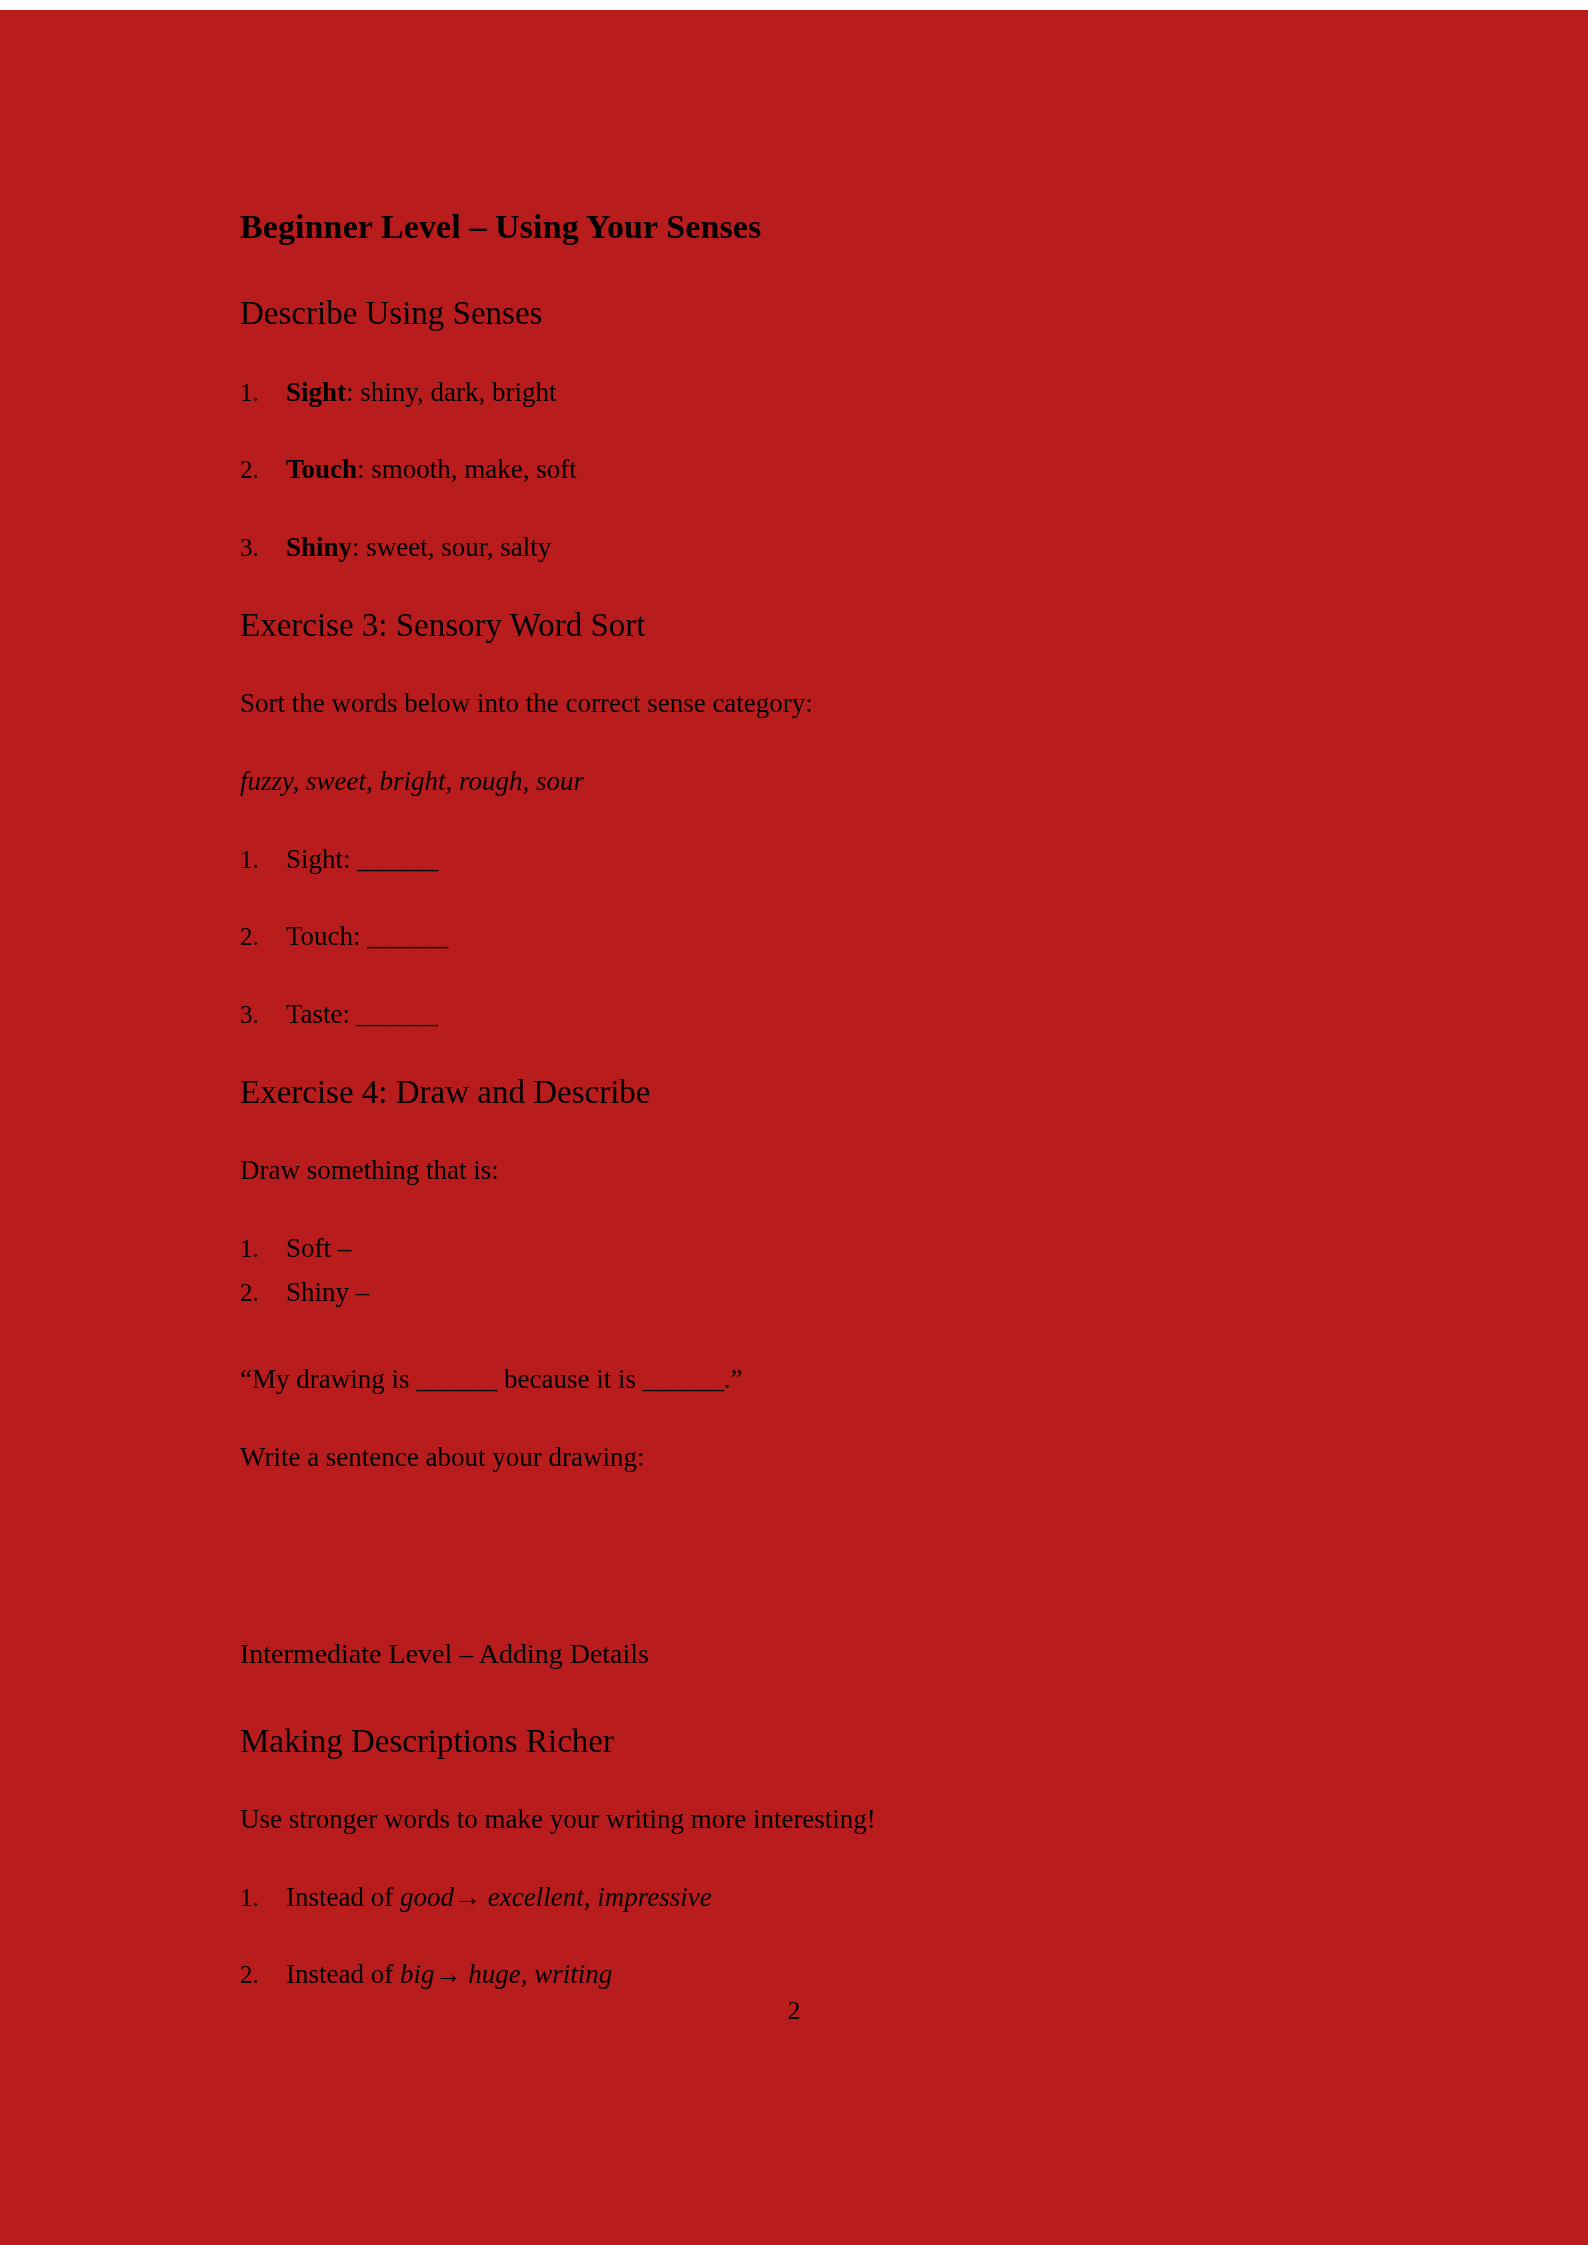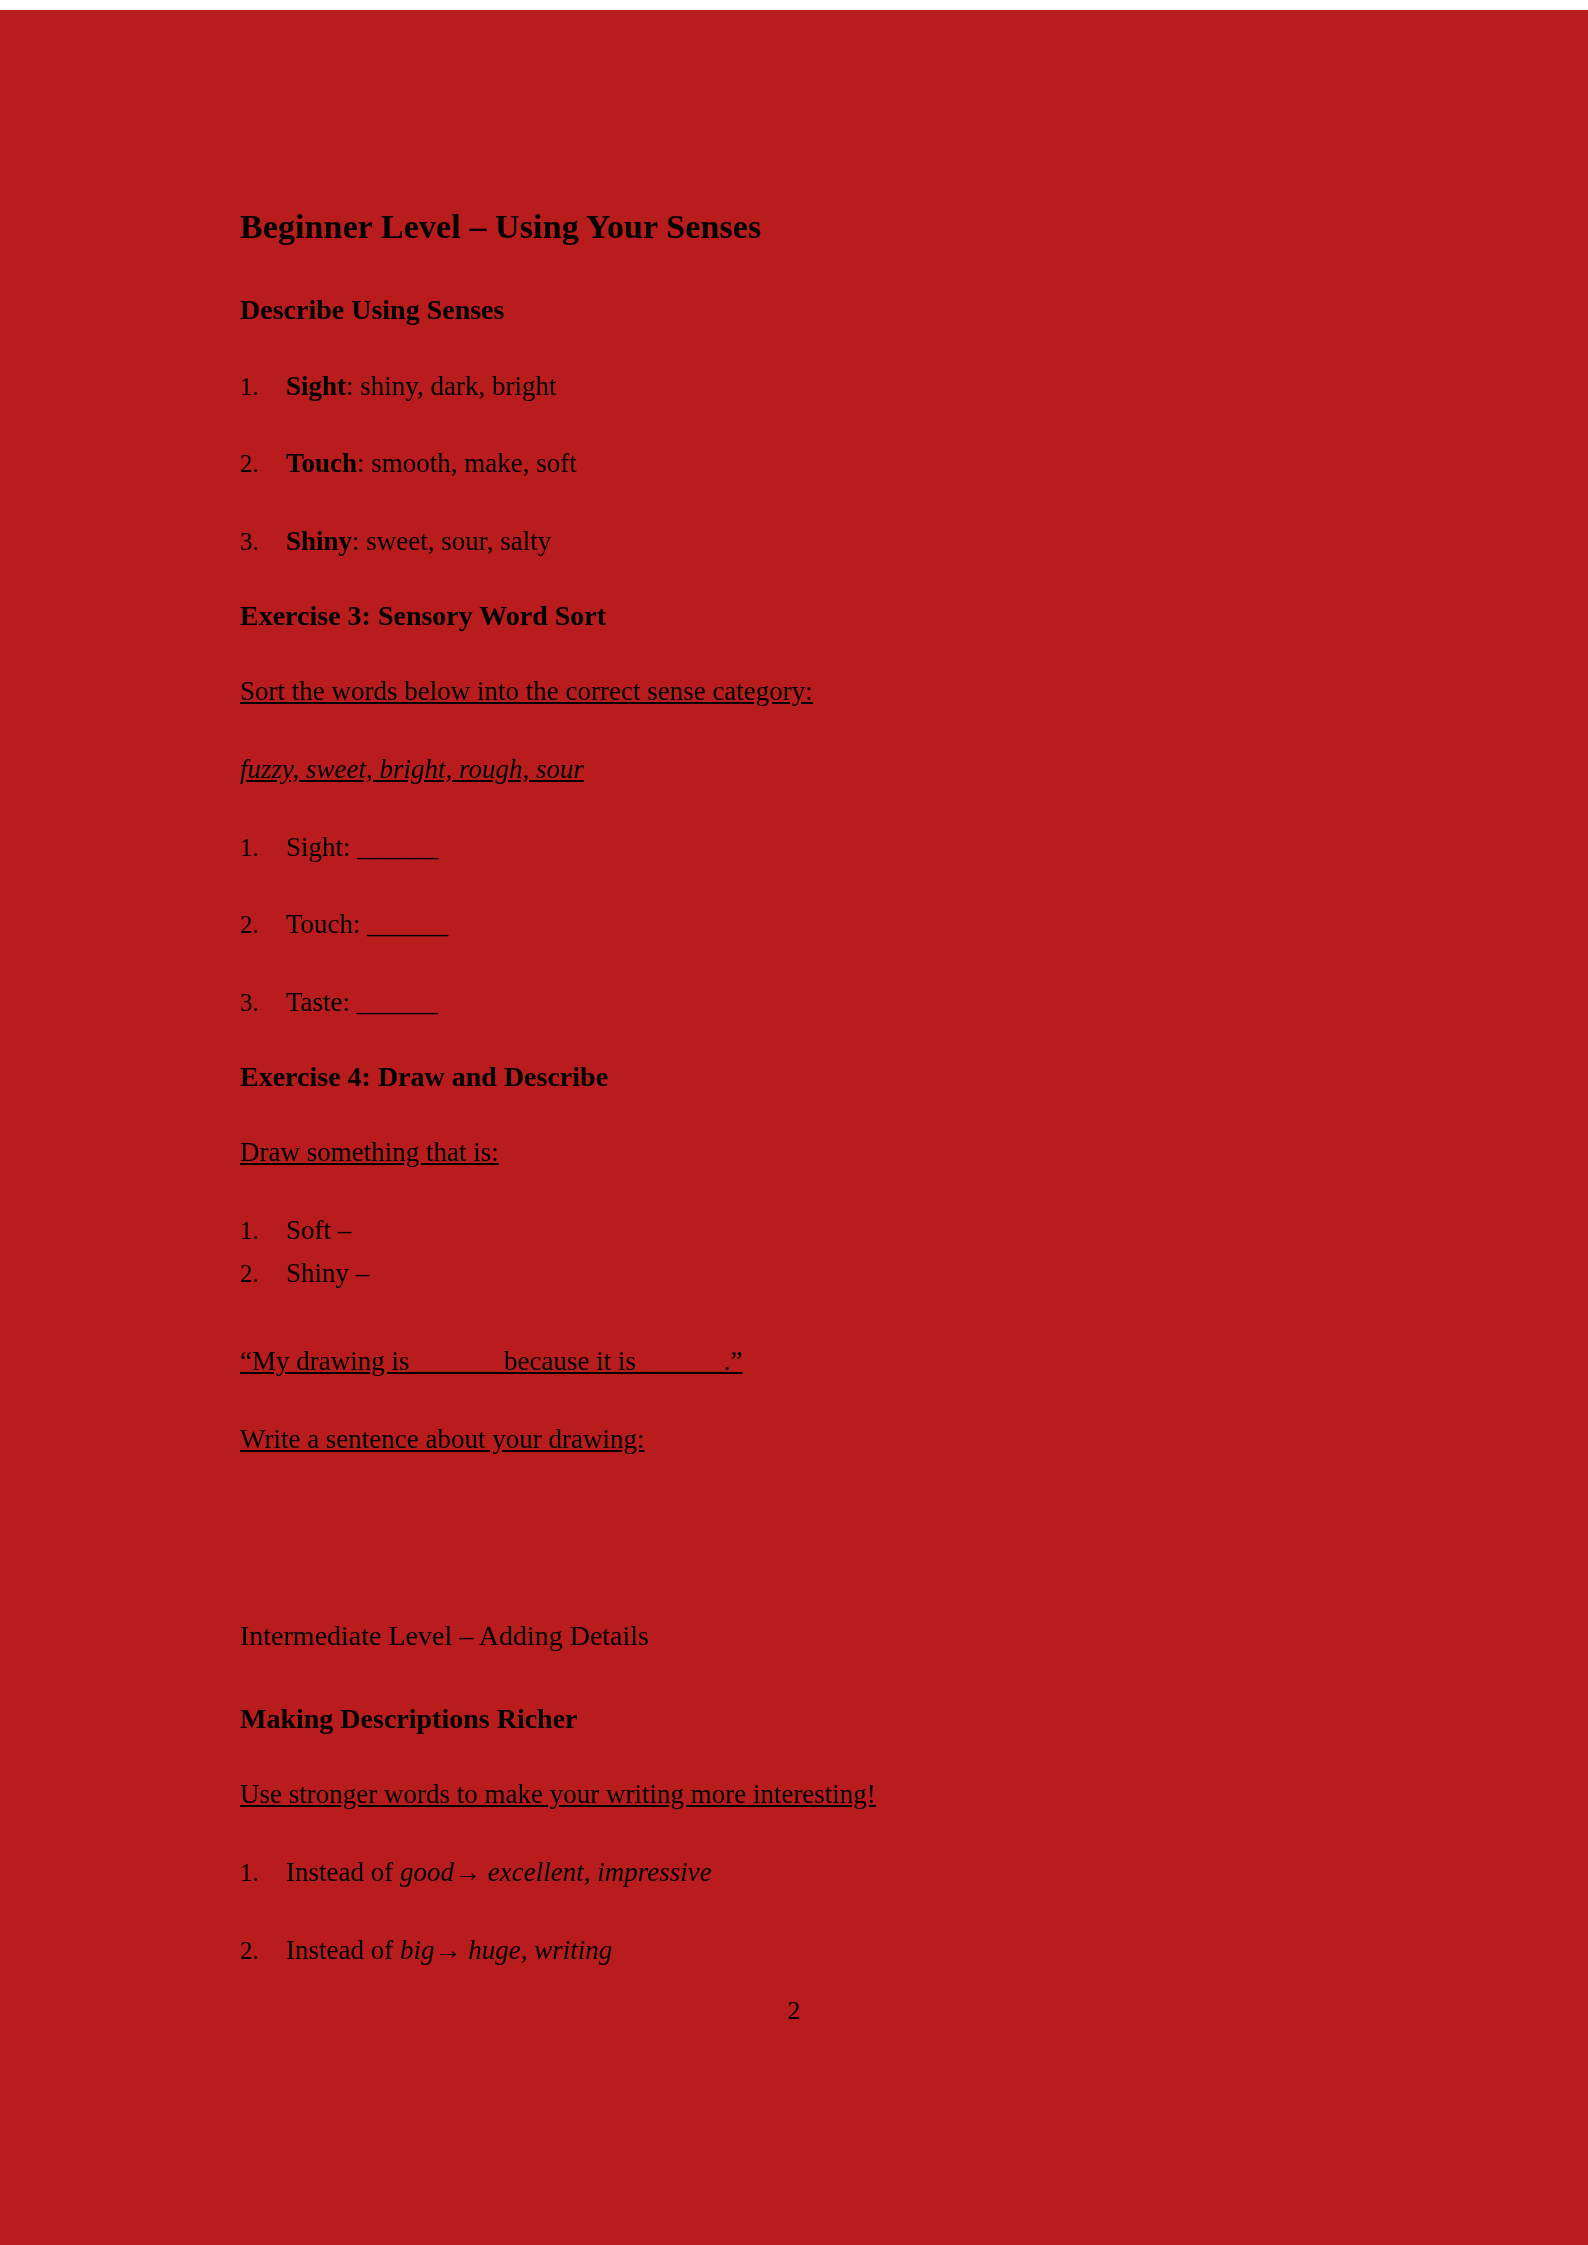--- a/index.html
+++ b/index.html
@@ -33,38 +33,37 @@
 
   
   .h-level {
     font-size: 34px;
     font-weight: bold;
     letter-spacing: 0.1px;
     margin: 0 0 46px 0;
     line-height: 1.22;
   }
   .h-sub {
-    font-size: 28px;
-    font-weight: bold;
+    font-size: 33px;
+    font-weight: normal;
     margin: 0 0 42px 0;
     line-height: 1.22;
   }
   .h-big {
     font-size: 28px;
     font-weight: normal;
     margin: 0 0 50px 0;
     line-height: 1.2;
   }
 
   
   .para {
     font-size: 27px;
     line-height: 1.25;
     margin: 0 0 44px 0;
-    text-decoration: underline;
   }
   .para.italic {
     font-style: italic;
   }
 
   
   .olist {
     margin: 0 0 40px 0;
     padding: 0;
     list-style: none;

